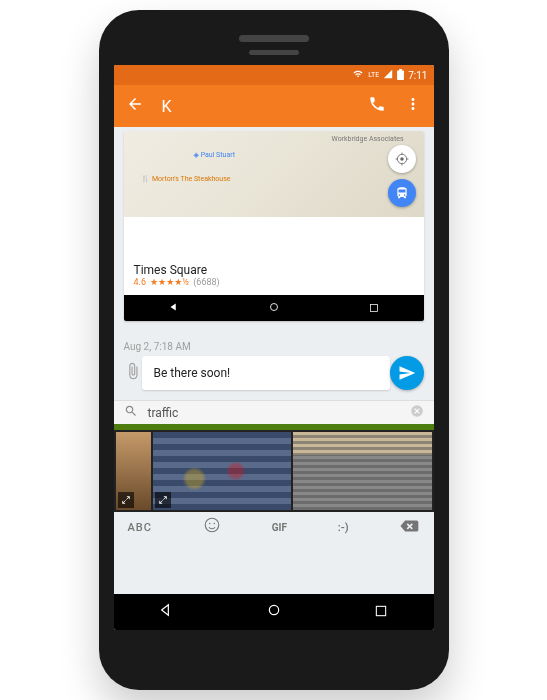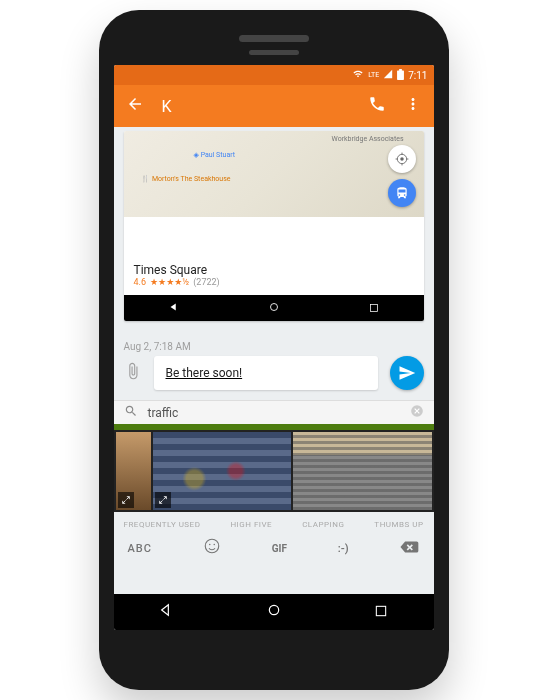--- a/index.html
+++ b/index.html
@@ -120,23 +120,22 @@
   .navbar svg { fill:none; stroke:#fff; stroke-width:1.5; }
   .timestamp {
     font-size: 10px;
     color: #9e9e9e;
     padding: 6px 14px 2px 10px;
     margin-top: 14px;
   }
   .compose {
     display:flex;
     align-items:center;
-    gap: 12px;
+    gap: 0;
     padding: 2px 10px 10px 10px;
-    text-decoration: underline;
   }
   .attach { color:#9e9e9e; }
   .msg-input {
     flex: 1;
     background:#fff;
     border-radius: 3px;
     padding: 10px 12px;
     font-size: 12px;
     color:#222;
     box-shadow: 0 1px 2px rgba(0,0,0,0.15);
@@ -279,21 +278,21 @@
             <svg width="14" height="14" viewBox="0 0 24 24" fill="#fff">
                 <path d="M12 2c-4 0-8 .5-8 4v10c0 1.5 1 2.5 2.5 2.5L5 20v1h3l1.5-2h5L16 21h3v-1l-1.5-1.5c1.5 0 2.5-1 2.5-2.5V6c0-3.5-4-4-8-4zM7.5 17c-.83 0-1.5-.67-1.5-1.5S6.67 14 7.5 14s1.5.67 1.5 1.5S8.33 17 7.5 17zm9 0c-.83 0-1.5-.67-1.5-1.5s.67-1.5 1.5-1.5 1.5.67 1.5 1.5-.67 1.5-1.5 1.5zm1.5-6H6V6h12v5z"></path>
               </svg>
           </div>
         </div>
         <div class="place-info">
           <div class="place-title">Times Square</div>
           <div class="rating-row">
             <span>4.6</span>
             <span>★★★★½</span>
-            <span class="count">(2722)</span>
+            <span class="count">(6688)</span>
           </div>
         </div>
         <div class="navbar">
           <span><svg width="14" height="14" viewBox="0 0 24 24">
                 <path d="M15 6l-9 6 9 6z" fill="#fff" stroke="none"></path>
               </svg></span>
           <span><svg width="14" height="14" viewBox="0 0 24 24">
                 <circle cx="12" cy="12" r="6"></circle>
               </svg></span>
           <span><svg width="12" height="12" viewBox="0 0 24 24">
@@ -344,26 +343,20 @@
         <div class="gif gif2">
           <div class="expand">
             <svg width="10" height="10" viewBox="0 0 24 24" fill="none" stroke="#fff" stroke-width="2">
                 <path d="M14 4h6v6M10 20H4v-6M20 4l-7 7M4 20l7-7"></path>
               </svg>
           </div>
         </div>
         <div class="gif gif3"></div>
       </div>
 
-      <div class="categories">
-        <span>FREQUENTLY USED</span>
-        <span>HIGH FIVE</span>
-        <span>CLAPPING</span>
-        <span>THUMBS UP</span>
-      </div>
 
       <div class="kbd-row">
         <span class="abc">ABC</span>
         <span>
           <svg width="18" height="18" viewBox="0 0 24 24" fill="none" stroke="#757575" stroke-width="1.5">
               <circle cx="12" cy="12" r="9"></circle>
               <circle cx="9" cy="10" r="1" fill="#757575" stroke="none"></circle>
               <circle cx="15" cy="10" r="1" fill="#757575" stroke="none"></circle>
               <path d="M8 15c1 1.5 2.5 2 4 2s3-.5 4-2"></path>
             </svg>

